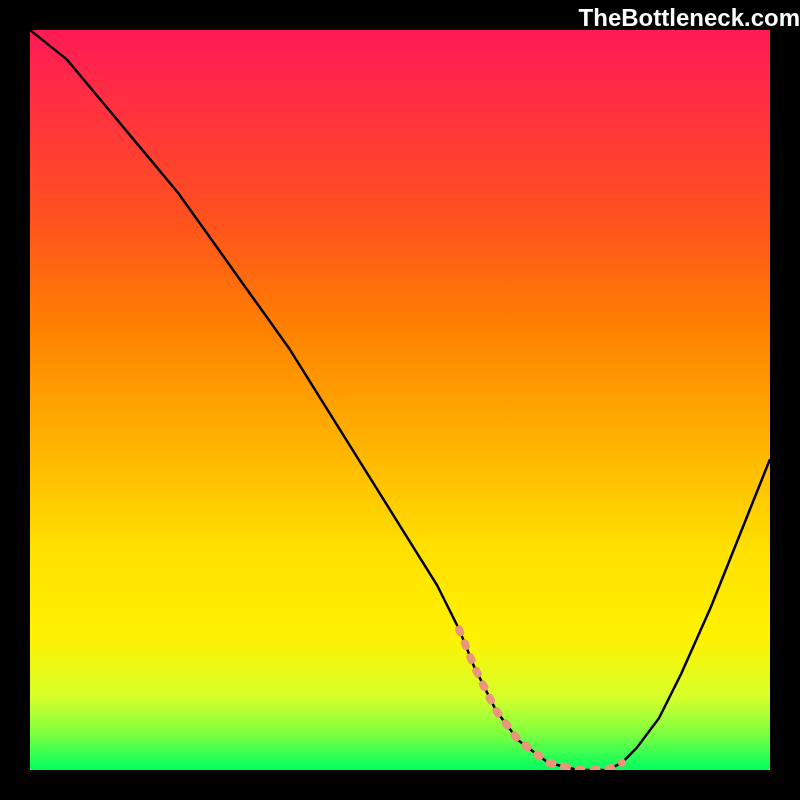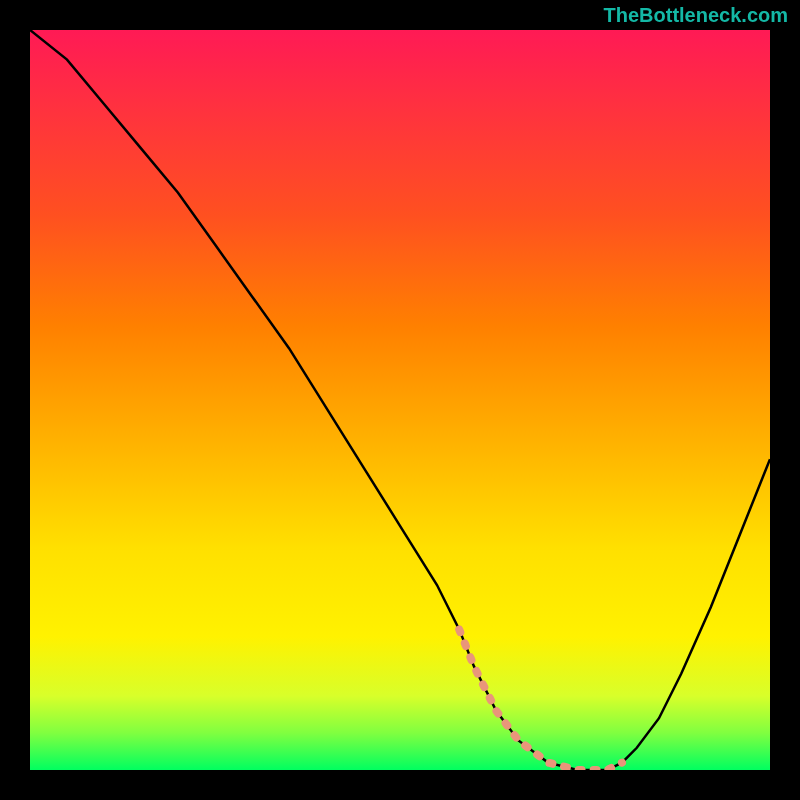--- a/index.html
+++ b/index.html
@@ -7,23 +7,23 @@
     padding: 0;
     width: 800px;
     height: 800px;
     background: #000;
     font-family: Arial, sans-serif;
     position: relative;
   }
   .watermark {
     position: absolute;
     top: 4px;
-    right: 12px;
-    color: #14b8a6;
-    font-size: 20px;
+    right: 0;
+    color: #ffffff;
+    font-size: 24px;
     font-weight: bold;
     z-index: 10;
   }
   .plot-area {
     position: absolute;
     left: 30px;
     top: 30px;
     width: 740px;
     height: 740px;
     overflow: hidden;

